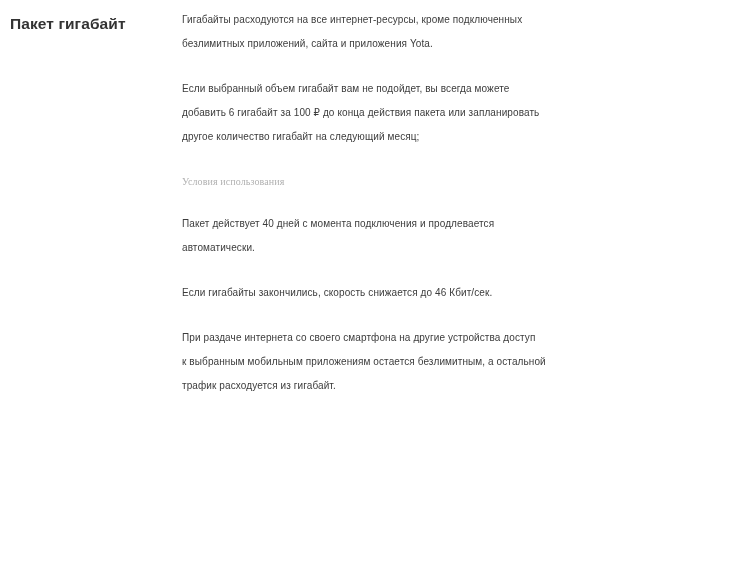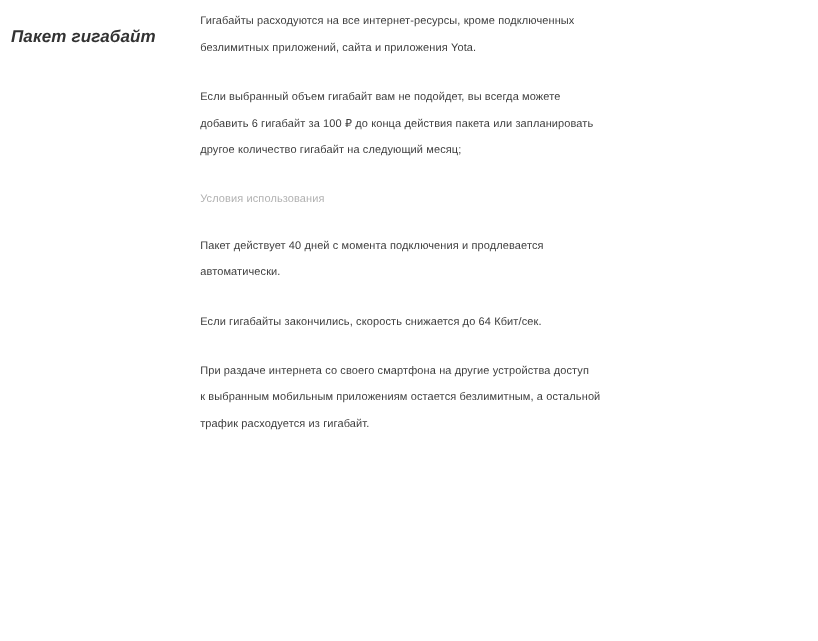--- a/index.html
+++ b/index.html
@@ -14,22 +14,21 @@
     background: #ffffff;
     box-sizing: border-box;
     display: flex;
     align-items: flex-start;
     overflow: hidden;
   }
   .label-col {
     width: 182px;
     flex: 0 0 182px;
     box-sizing: border-box;
-    padding: 22px 16px 0 10px;
-    font-style: italic;
+    padding: 12px 16px 0 10px;
   }
   .label-col h3 {
     margin: 0;
     font-size: 15.5px;
     line-height: 24px;
     font-weight: bold;
     color: #333333;
     letter-spacing: 0.1px;
   }
   .content-col {
@@ -42,36 +41,37 @@
     margin: 0 0 21px 0;
     font-size: 10px;
     line-height: 24px;
     color: #3c3c3c;
     white-space: pre-line;
     letter-spacing: 0.1px;
   }
   .content-col p.muted {
     color: #b1b1b1;
     margin-bottom: 18px;
+    font-family: Liberation Serif, serif;
   }
 </style>
 </head>
 <body>
 
 <div class="page">
   <div class="label-col">
     <h3>Пакет гигабайт</h3>
   </div>
   <div class="content-col">
     <p>Гигабайты расходуются на все интернет-ресурсы, кроме подключенных
 безлимитных приложений, сайта и приложения Yota.</p>
     <p>Если выбранный объем гигабайт вам не подойдет, вы всегда можете
 добавить 6 гигабайт за 100 ₽ до конца действия пакета или запланировать
 другое количество гигабайт на следующий месяц;</p>
     <p class="muted">Условия использования</p>
     <p>Пакет действует 40 дней с момента подключения и продлевается
 автоматически.</p>
-    <p>Если гигабайты закончились, скорость снижается до 64 Кбит/сек.</p>
+    <p>Если гигабайты закончились, скорость снижается до 46 Кбит/сек.</p>
     <p>При раздаче интернета со своего смартфона на другие устройства доступ
 к выбранным мобильным приложениям остается безлимитным, а остальной
 трафик расходуется из гигабайт.</p>
   </div>
 </div>
 
 </body></html>

